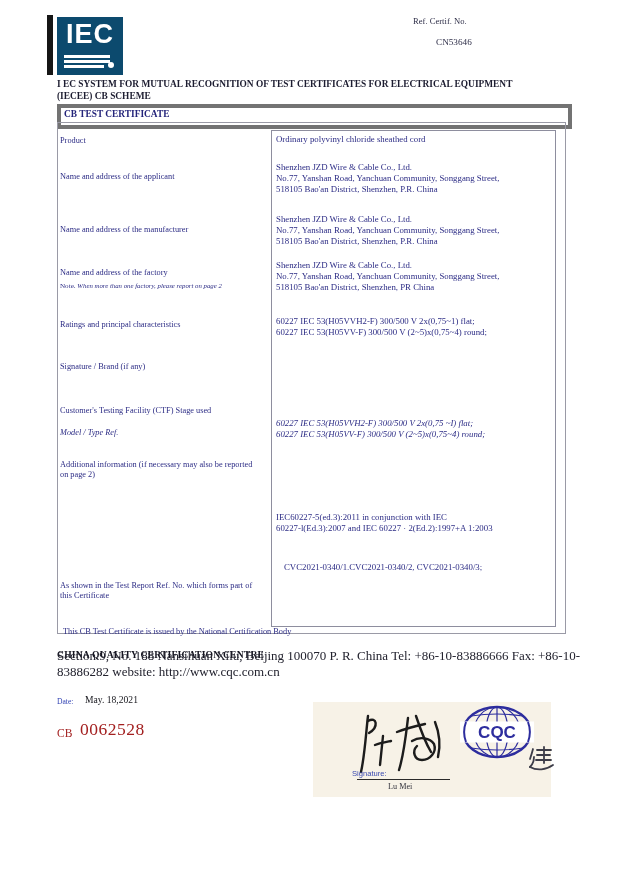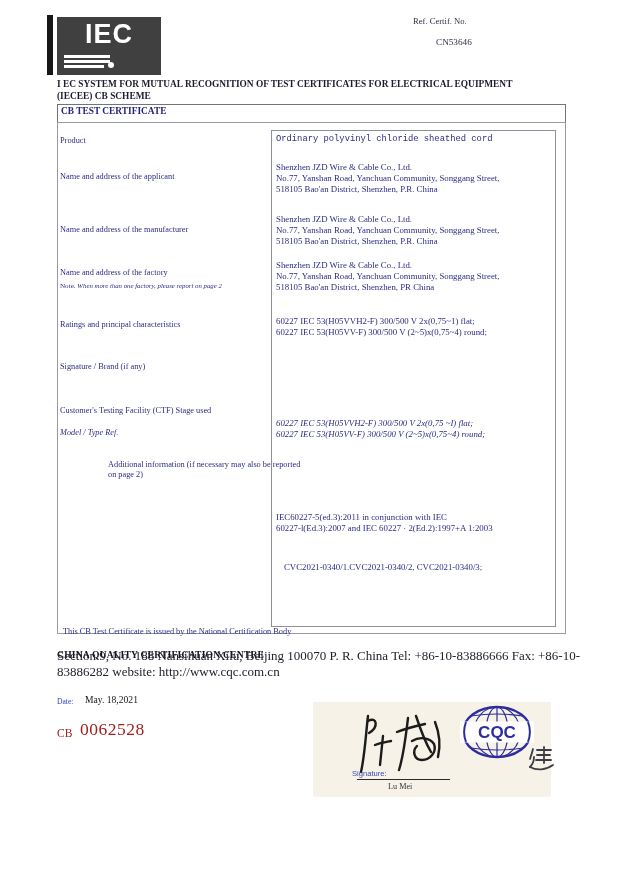--- a/index.html
+++ b/index.html
@@ -6,30 +6,30 @@
   #page{
     position:relative;width:620px;height:878px;background:#ffffff;
     font-family:"Liberation Serif", serif;overflow:hidden;
   }
   .abs{position:absolute;}
   .lbl{font-size:8.3px;color:#2c2c85;line-height:9.6px;white-space:pre-line;}
   .val{font-size:8.8px;color:#2c2c85;line-height:10.9px;white-space:pre-line;}
 
   
   .iec-bar{left:47px;top:15px;width:6px;height:60px;background:#161616;}
-  .iec-square{left:57px;top:17px;width:66px;height:58px;background:#404040;padding-left:38px;}
+  .iec-square{left:57px;top:17px;width:66px;height:58px;background:#0c4a6e;}
   .iec-text{position:absolute;left:0;right:0;top:2px;text-align:center;color:#ffffff;
     font-family:"Liberation Sans",sans-serif;font-weight:bold;font-size:27px;letter-spacing:1px;}
   .iec-line{position:absolute;left:7px;height:2.5px;background:#ffffff;}
   .iec-dot{position:absolute;width:6px;height:6px;border-radius:50%;background:#ffffff;}
   .ref-label{left:413px;top:16px;font-size:8.6px;color:#2e2e48;}
   .ref-value{left:436px;top:37px;font-size:9.2px;color:#2e2e48;}
   .scheme-title{left:57px;top:79px;width:512px;font-weight:bold;font-size:9.4px;
     color:#1c1c30;line-height:11.5px;white-space:pre-line;}
-  .cb-box{left:57px;top:104px;width:507px;height:17px;border:1px solid #737373;}
+  .cb-box{left:57px;top:104px;width:507px;height:17px;border:4px solid #737373;}
   .cb-title{padding:1px 0 0 3px;font-weight:bold;font-size:9.4px;color:#24247a;}
 
   
   .outer-box{left:57px;top:122px;width:507px;height:510px;border:1px solid #9a9aa6;}
   .inner-box{left:271px;top:130px;width:283px;height:495px;border:1px solid #8e8e9e;background:#ffffff;}
   .v{left:276px;width:274px;}
   .note{font-size:7.1px;color:#2c2c85;}
   .note i{font-size:6.8px;}
 
   
@@ -78,24 +78,26 @@
   <div class="abs lbl" style="left:60px;top:172px;">Name and address of the applicant</div>
   <div class="abs lbl" style="left:60px;top:225px;">Name and address of the manufacturer</div>
   <div class="abs lbl" style="left:60px;top:268px;">Name and address of the factory</div>
   <div class="abs note" style="left:60px;top:282px;">
     <span>Note. </span><i>When more than one factory, please report on page 2</i>
   </div>
   <div class="abs lbl" style="left:60px;top:320px;">Ratings and principal characteristics</div>
   <div class="abs lbl" style="left:60px;top:362px;">Signature / Brand (if any)</div>
   <div class="abs lbl" style="left:60px;top:406px;">Customer's Testing Facility (CTF) Stage used</div>
   <div class="abs lbl" style="left:60px;top:428px;font-style:italic;">Model / Type Ref.</div>
-  <div class="abs lbl" style="left:60px;top:460px;width:210px;margin-left:48px;">Additional information (if necessary may also be reported
+  <div class="abs lbl" style="left:60px;top:460px;width:210px;">Additional information (if necessary may also be reported
 on page 2)</div>
+  <div class="abs lbl" style="left:60px;top:581px;width:212px;">As shown in the Test Report Ref. No. which forms part of
+this Certificate</div>
 
-  <div class="abs val v" style="top:134px;font-family:Liberation Mono, monospace;">Ordinary polyvinyl chloride sheathed cord</div>
+  <div class="abs val v" style="top:134px;">Ordinary polyvinyl chloride sheathed cord</div>
   <div class="abs val v" style="top:162px;">Shenzhen JZD Wire &amp; Cable Co., Ltd.
 No.77, Yanshan Road, Yanchuan Community, Songgang Street,
 518105 Bao'an District, Shenzhen, P.R. China</div>
   <div class="abs val v" style="top:214px;">Shenzhen JZD Wire &amp; Cable Co., Ltd.
 No.77, Yanshan Road, Yanchuan Community, Songgang Street,
 518105 Bao'an District, Shenzhen, P.R. China</div>
   <div class="abs val v" style="top:260px;">Shenzhen JZD Wire &amp; Cable Co., Ltd.
 No.77, Yanshan Road, Yanchuan Community, Songgang Street,
 518105 Bao'an District, Shenzhen, PR China</div>
   <div class="abs val v" style="top:316px;">60227 IEC 53(H05VVH2-F) 300/500 V 2x(0,75~1) flat;

